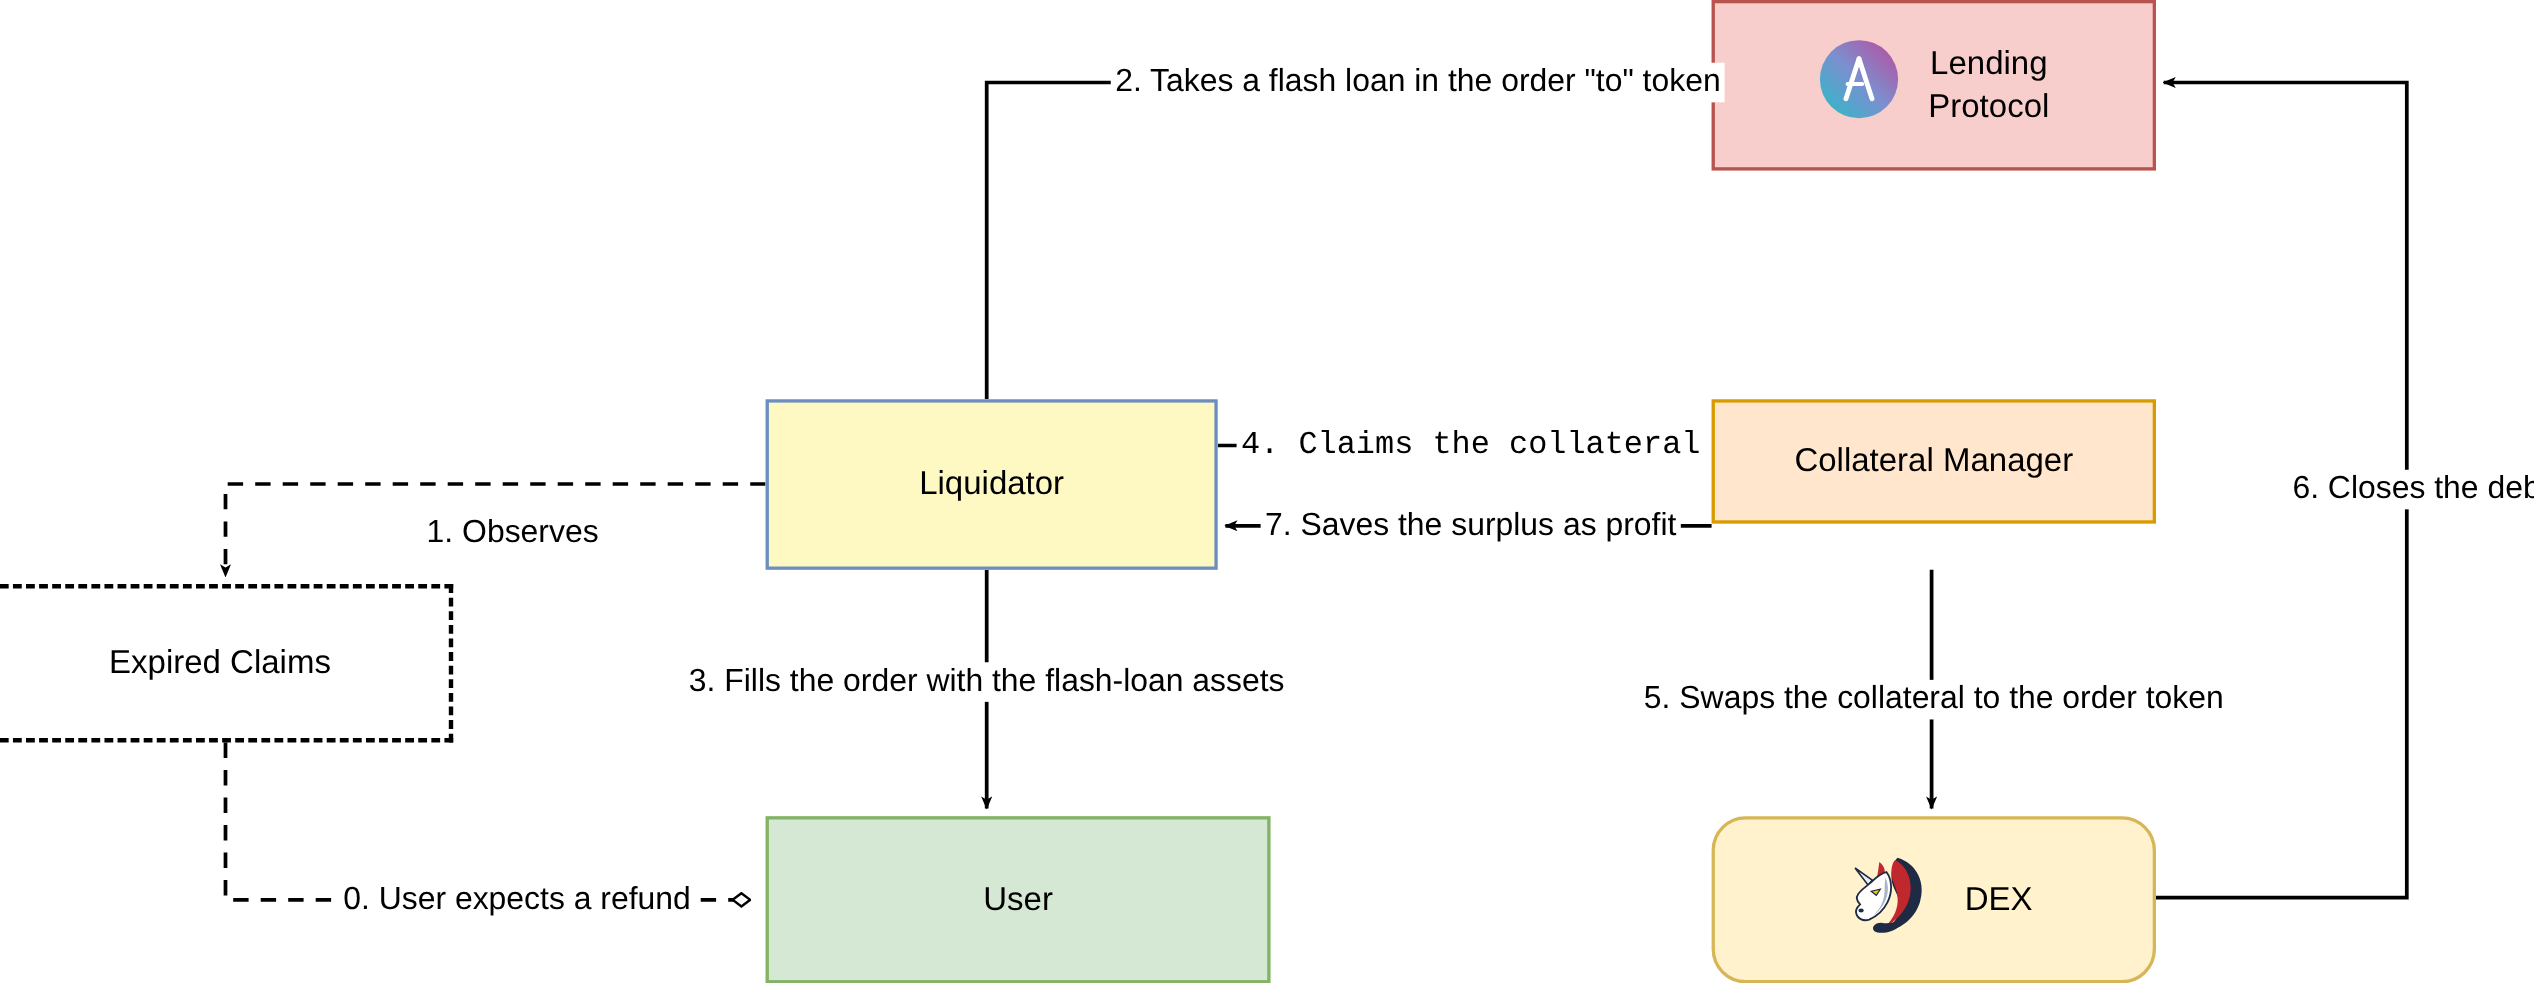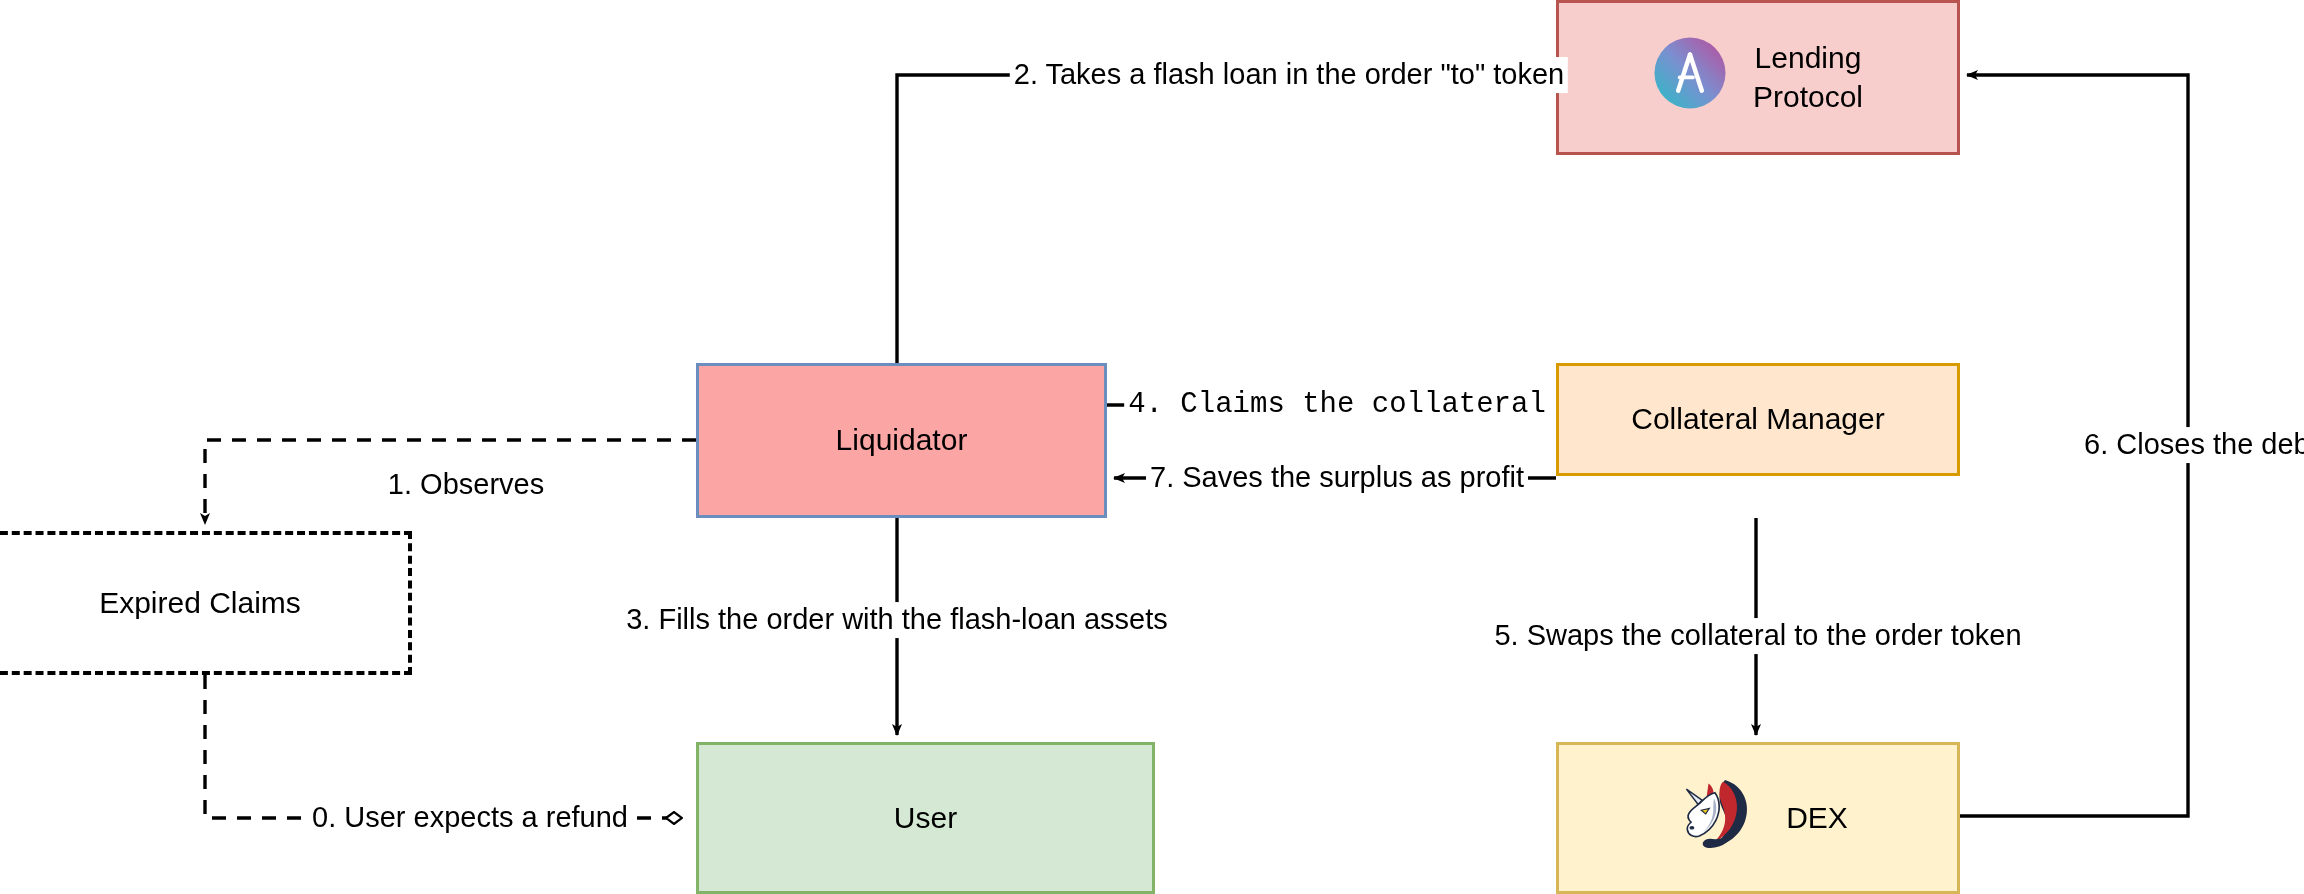--- a/index.html
+++ b/index.html
@@ -45,21 +45,21 @@
   }
   .node-collateral {
     background: #ffe6cc;
     border: 3px solid #d79b00;
   }
   .node-dex {
     background: #fff2cc;
     border: 3px solid #d6b656;
   }
   .node-liquidator {
-    background: #fca5a5;
+    background: #fef9c3;
     border: 3px solid #6c8ebf;
   }
   .node-user {
     background: #d5e8d4;
     border: 3px solid #82b366;
   }
   .node-expired {
     background: transparent;
     border: 4px dashed #000000;
   }
@@ -153,21 +153,21 @@
       </svg>
     </span>
     <span class="label">Lending
 Protocol</span>
   </div>
 
   <div class="node node-collateral" style="left:1556px; top:363px; width:404px; height:113px;">
     <span class="label">Collateral Manager</span>
   </div>
 
-  <div class="node node-dex" style="left:1556px; top:742px; width:404px; height:152px;">
+  <div class="node node-dex" style="left:1556px; top:742px; width:404px; height:152px;border-radius:31px;">
     <span class="logo">
       <svg width="92" height="92" viewBox="0 0 100 100" xmlns="http://www.w3.org/2000/svg">
 
         <path d="M62 14 C82 20 90 40 84 58 C79 74 64 86 48 86 C58 80 64 72 64 62
                  C64 50 56 44 56 34 C56 24 58 18 62 14 Z" fill="#1f2a44"></path>
 
         <path d="M60 16 C74 24 78 42 73 56 C69 68 60 77 50 82 C59 73 63 63 62 53
                  C61 41 55 36 56 26 C56.5 21 58 17 60 16 Z" fill="#c0282d"></path>
         <path d="M44 18 C50 22 51 30 48 38 C46 44 44 50 46 56 C41 50 40 40 42 32
                  C43 26 43.5 21 44 18 Z" fill="#c0282d"></path>

